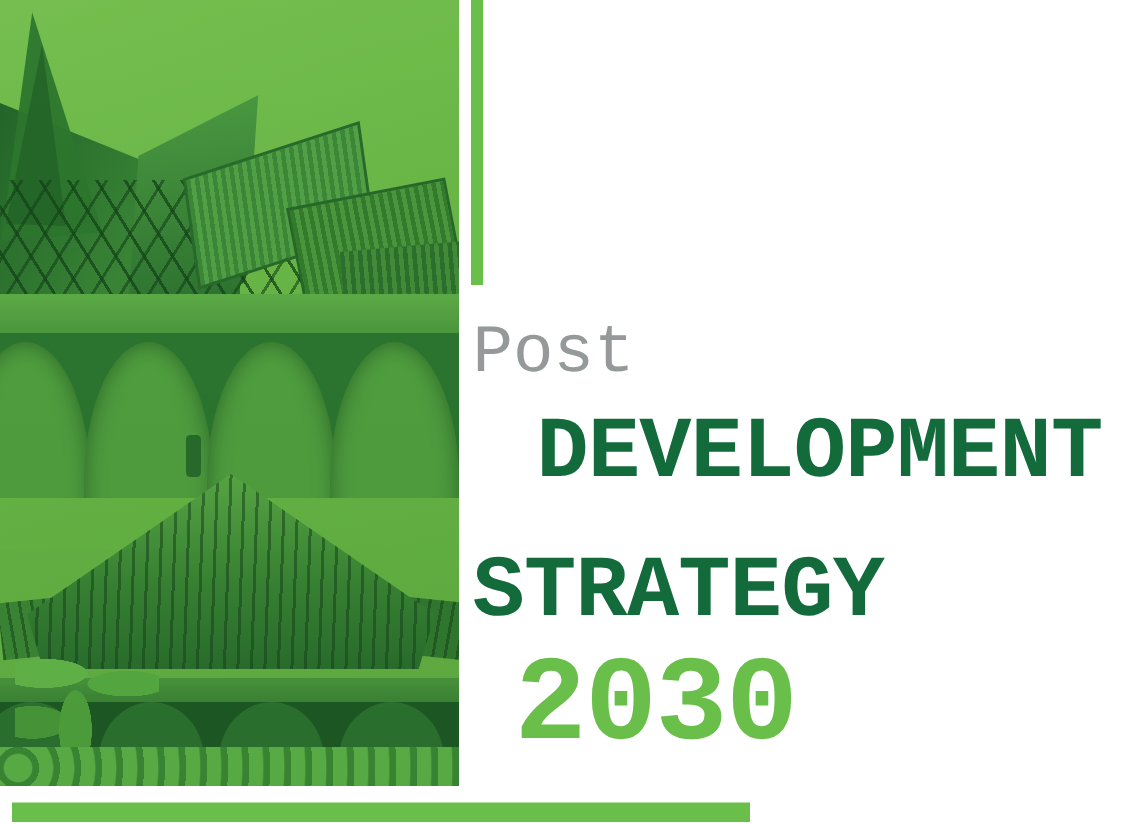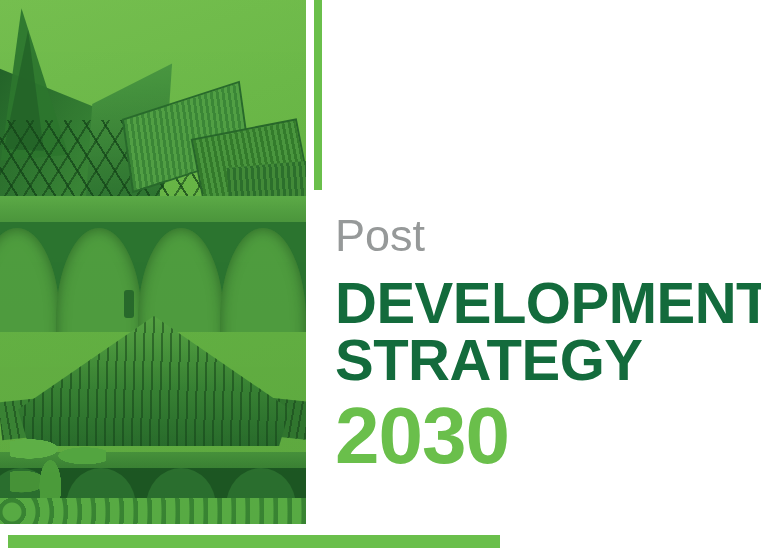--- a/index.html
+++ b/index.html
@@ -217,50 +217,52 @@
     left: 8px;
     top: 535px;
     width: 492px;
     height: 13px;
     background: #6ABF4B;
   }
 
   
   .title-block {
     position: absolute;
-    left: 335px;
+    left: 315px;
     top: 210px;
     width: 420px;
+    font-family: Liberation Mono, monospace;
   }
   .t-light {
     font-size: 45px;
     font-weight: 300;
     line-height: 52px;
     letter-spacing: 0px;
     color: #969999;
     white-space: nowrap;
   }
   .t-heavy {
     font-size: 58px;
     font-weight: 700;
     line-height: 57px;
     letter-spacing: -0.5px;
     color: #136B3C;
     white-space: nowrap;
+    margin-top: 36px;
   }
   .t-year {
     font-size: 80px;
     font-weight: 700;
     line-height: 84px;
     letter-spacing: -1px;
     color: #6ABF4B;
     white-space: nowrap;
   }
   .t-heavy.first { margin-top: 12px; text-align: right; }
-  .t-year { margin-top: 6px; }
+  .t-year { margin-top: 6px; margin-left: 28px; }
 </style>
 </head>
 <body>
 
 <div id="cover">
 
   <div class="photo">
     <div class="sky"></div>
     <div class="wing-a"></div>
     <div class="spire"></div>

